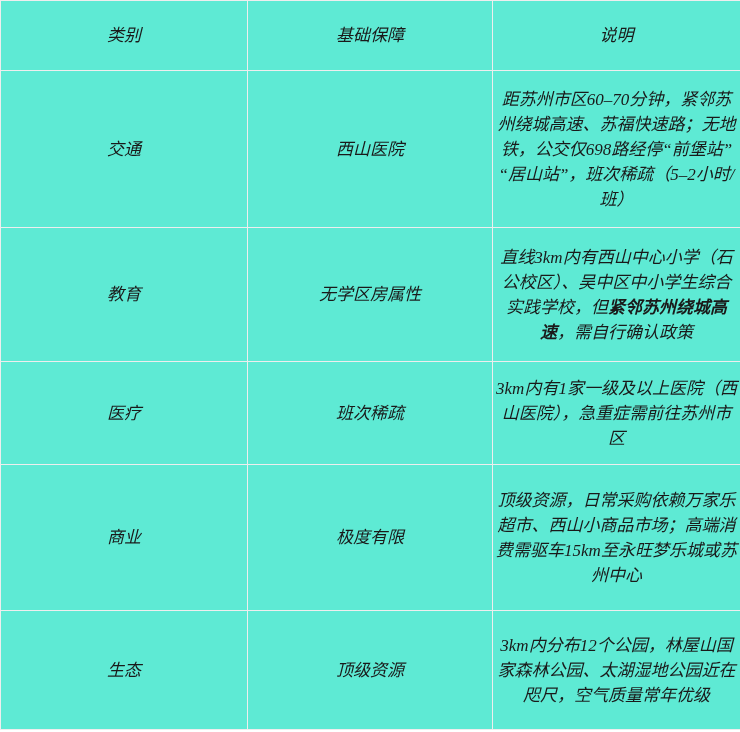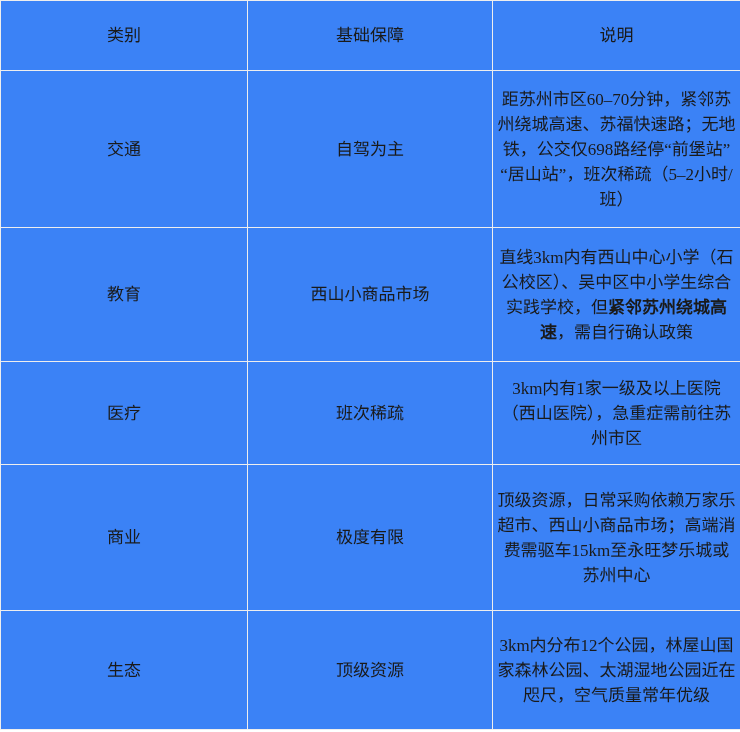--- a/index.html
+++ b/index.html
@@ -10,21 +10,22 @@
   body {
     width: 740px;
     font-family: "Liberation Serif", "DejaVu Serif", serif;
     color: #1a1a1a;
   }
   table.info-table {
     width: 740px;
     border-collapse: collapse;
     table-layout: fixed;
     font-size: 17px;
-    background: #3b82f6;
+    background: #5eead4;
+    font-style: italic;
   }
   .info-table th,
   .info-table td {
     border: 1px solid #eeeeee;
     text-align: center;
     vertical-align: middle;
     padding: 4px 3px;
     line-height: 25px;
     font-weight: normal;
     word-break: break-word;
@@ -56,26 +57,26 @@
   <thead>
     <tr>
       <th>类别</th>
       <th>基础保障</th>
       <th>说明</th>
     </tr>
   </thead>
   <tbody>
     <tr>
       <td class="cat">交通</td>
-      <td>自驾为主</td>
+      <td>西山医院</td>
       <td><span>距苏州市区60–70分钟，紧邻苏州绕城高速、苏福快速路；无地铁，公交仅698路经停“前堡站”“居山站”，班次稀疏（5–2小时/班）</span><span class="bold-inline"></span><span></span></td>
     </tr>
     <tr>
       <td class="cat">教育</td>
-      <td>西山小商品市场</td>
+      <td>无学区房属性</td>
       <td><span>直线3km内有西山中心小学（石公校区）、吴中区中小学生综合实践学校，但</span><span class="bold-inline">紧邻苏州绕城高速</span><span>，需自行确认政策</span></td>
     </tr>
     <tr>
       <td class="cat">医疗</td>
       <td>班次稀疏</td>
       <td><span>3km内有1家一级及以上医院（西山医院），急重症需前往苏州市区</span><span class="bold-inline"></span><span></span></td>
     </tr>
     <tr>
       <td class="cat">商业</td>
       <td>极度有限</td>

